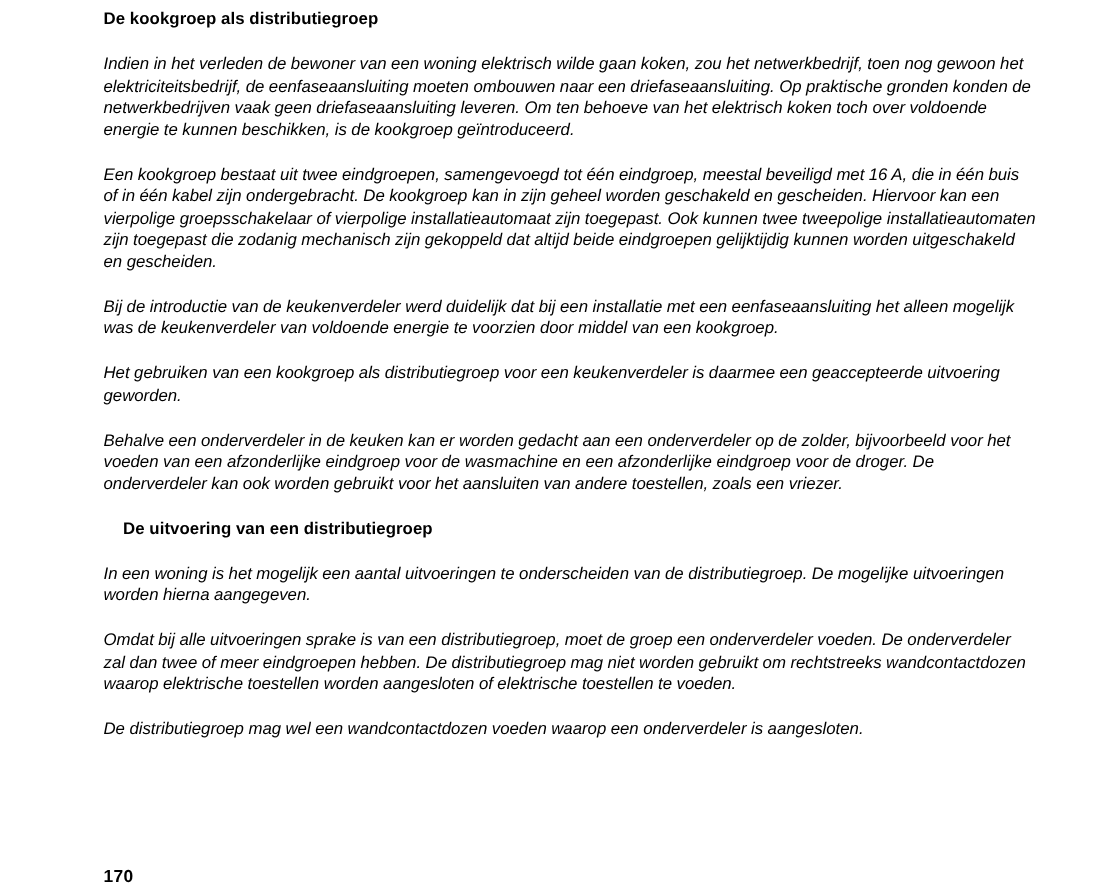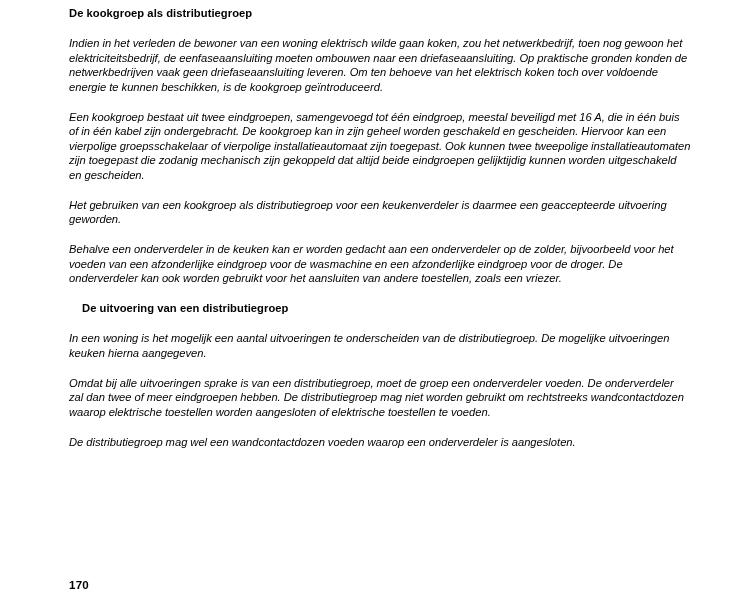--- a/index.html
+++ b/index.html
@@ -67,28 +67,29 @@
 <div class="page">
 
   <div class="content">
 
     <h2 class="section-heading">De kookgroep als distributiegroep</h2>
 
     <p class="para">Indien in het verleden de bewoner van een woning elektrisch wilde gaan koken, zou het netwerkbedrijf, toen nog gewoon het elektriciteitsbedrijf, de eenfaseaansluiting moeten ombouwen naar een driefaseaansluiting. Op praktische gronden konden de netwerkbedrijven vaak geen driefaseaansluiting leveren. Om ten behoeve van het elektrisch koken toch over voldoende energie te kunnen beschikken, is de kookgroep geïntroduceerd.</p>
 
     <p class="para">Een kookgroep bestaat uit twee eindgroepen, samengevoegd tot één eindgroep, meestal beveiligd met 16 A, die in één buis of in één kabel zijn ondergebracht. De kookgroep kan in zijn geheel worden geschakeld en gescheiden. Hiervoor kan een vierpolige groepsschakelaar of vierpolige installatieautomaat zijn toegepast. Ook kunnen twee tweepolige installatieautomaten zijn toegepast die zodanig mechanisch zijn gekoppeld dat altijd beide eindgroepen gelijktijdig kunnen worden uitgeschakeld en gescheiden.</p>
 
+    <p class="para">Bij de introductie van de keukenverdeler werd duidelijk dat bij een installatie met een eenfaseaansluiting het alleen mogelijk was de keukenverdeler van voldoende energie te voorzien door middel van een kookgroep.</p>
 
     <p class="para">Het gebruiken van een kookgroep als distributiegroep voor een keukenverdeler is daarmee een geaccepteerde uitvoering geworden.</p>
 
     <p class="para">Behalve een onderverdeler in de keuken kan er worden gedacht aan een onderverdeler op de zolder, bijvoorbeeld voor het voeden van een afzonderlijke eindgroep voor de wasmachine en een afzonderlijke eindgroep voor de droger. De onderverdeler kan ook worden gebruikt voor het aansluiten van andere toestellen, zoals een vriezer.</p>
 
     <h2 class="section-heading spaced-above">De uitvoering van een distributiegroep</h2>
 
-    <p class="para">In een woning is het mogelijk een aantal uitvoeringen te onderscheiden van de distributiegroep. De mogelijke uitvoeringen keuken hierna aangegeven.</p>
+    <p class="para">In een woning is het mogelijk een aantal uitvoeringen te onderscheiden van de distributiegroep. De mogelijke uitvoeringen worden hierna aangegeven.</p>
 
     <p class="para">Omdat bij alle uitvoeringen sprake is van een distributiegroep, moet de groep een onderverdeler voeden. De onderverdeler zal dan twee of meer eindgroepen hebben. De distributiegroep mag niet worden gebruikt om rechtstreeks wandcontactdozen waarop elektrische toestellen worden aangesloten of elektrische toestellen te voeden.</p>
 
     <p class="para">De distributiegroep mag wel een wandcontactdozen voeden waarop een onderverdeler is aangesloten.</p>
 
   </div>
 
   <div class="page-number">170</div>
 
 </div>

